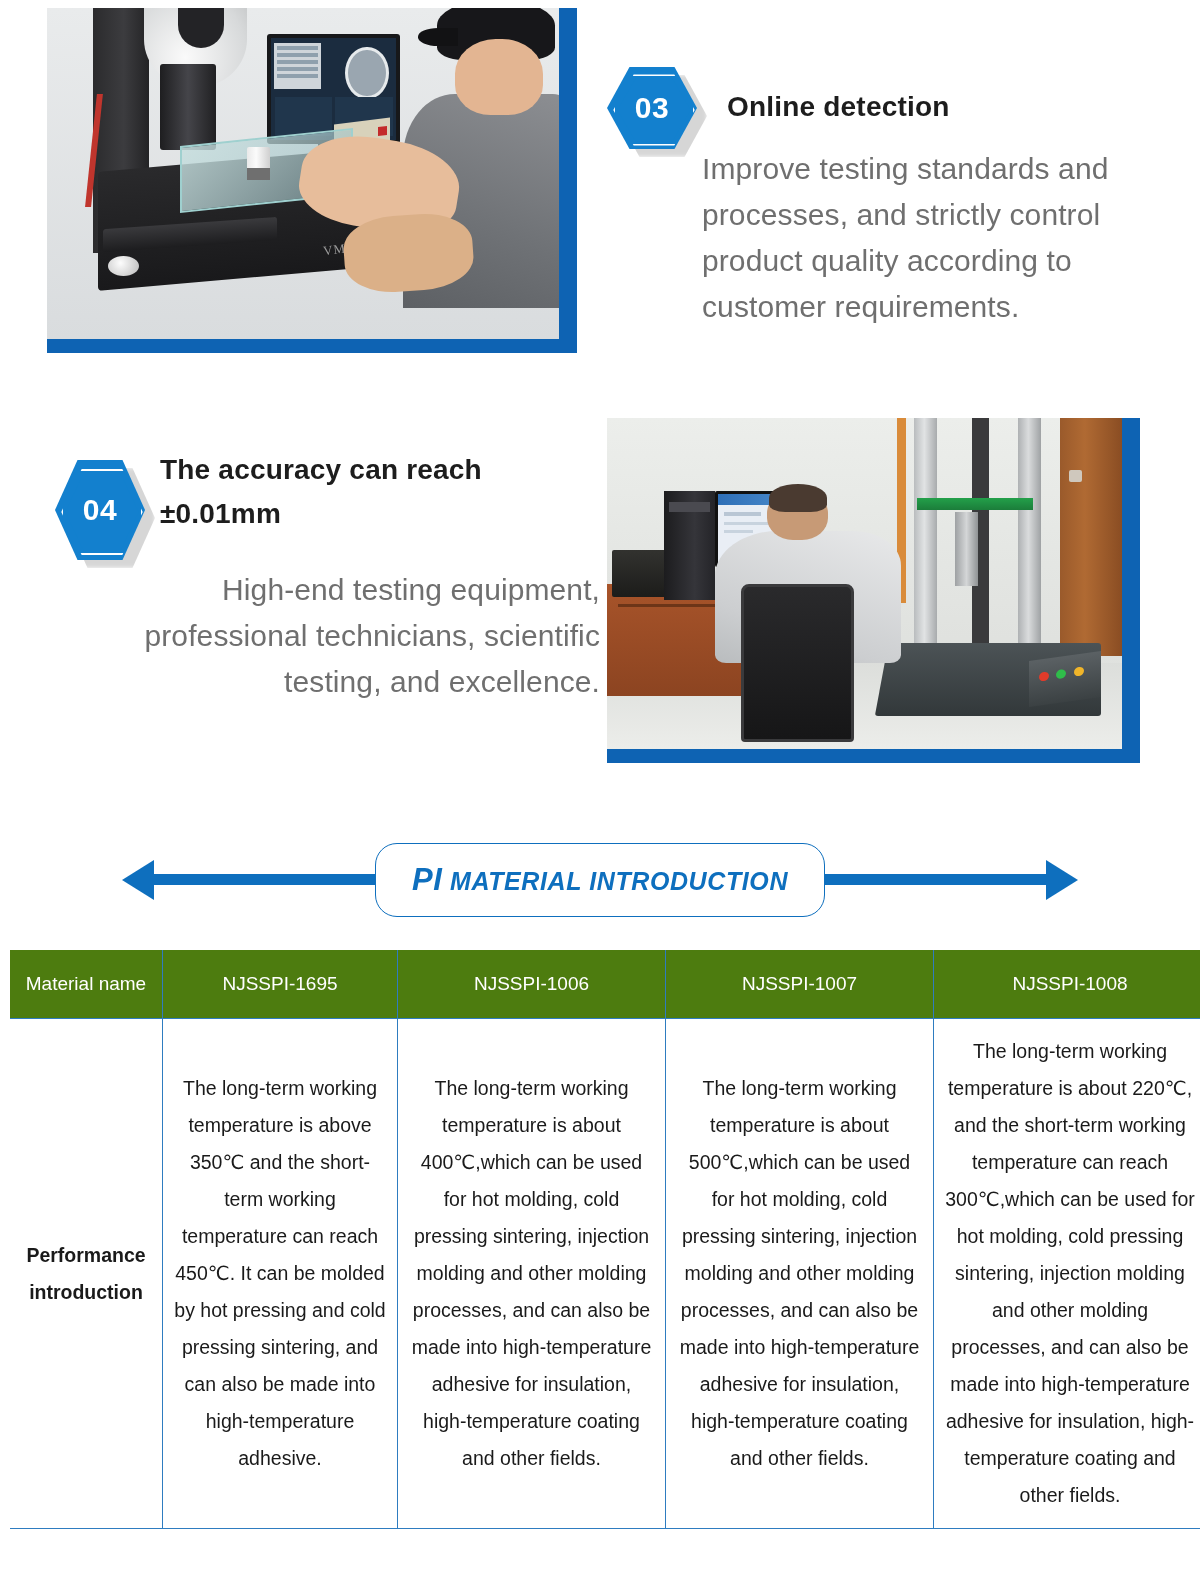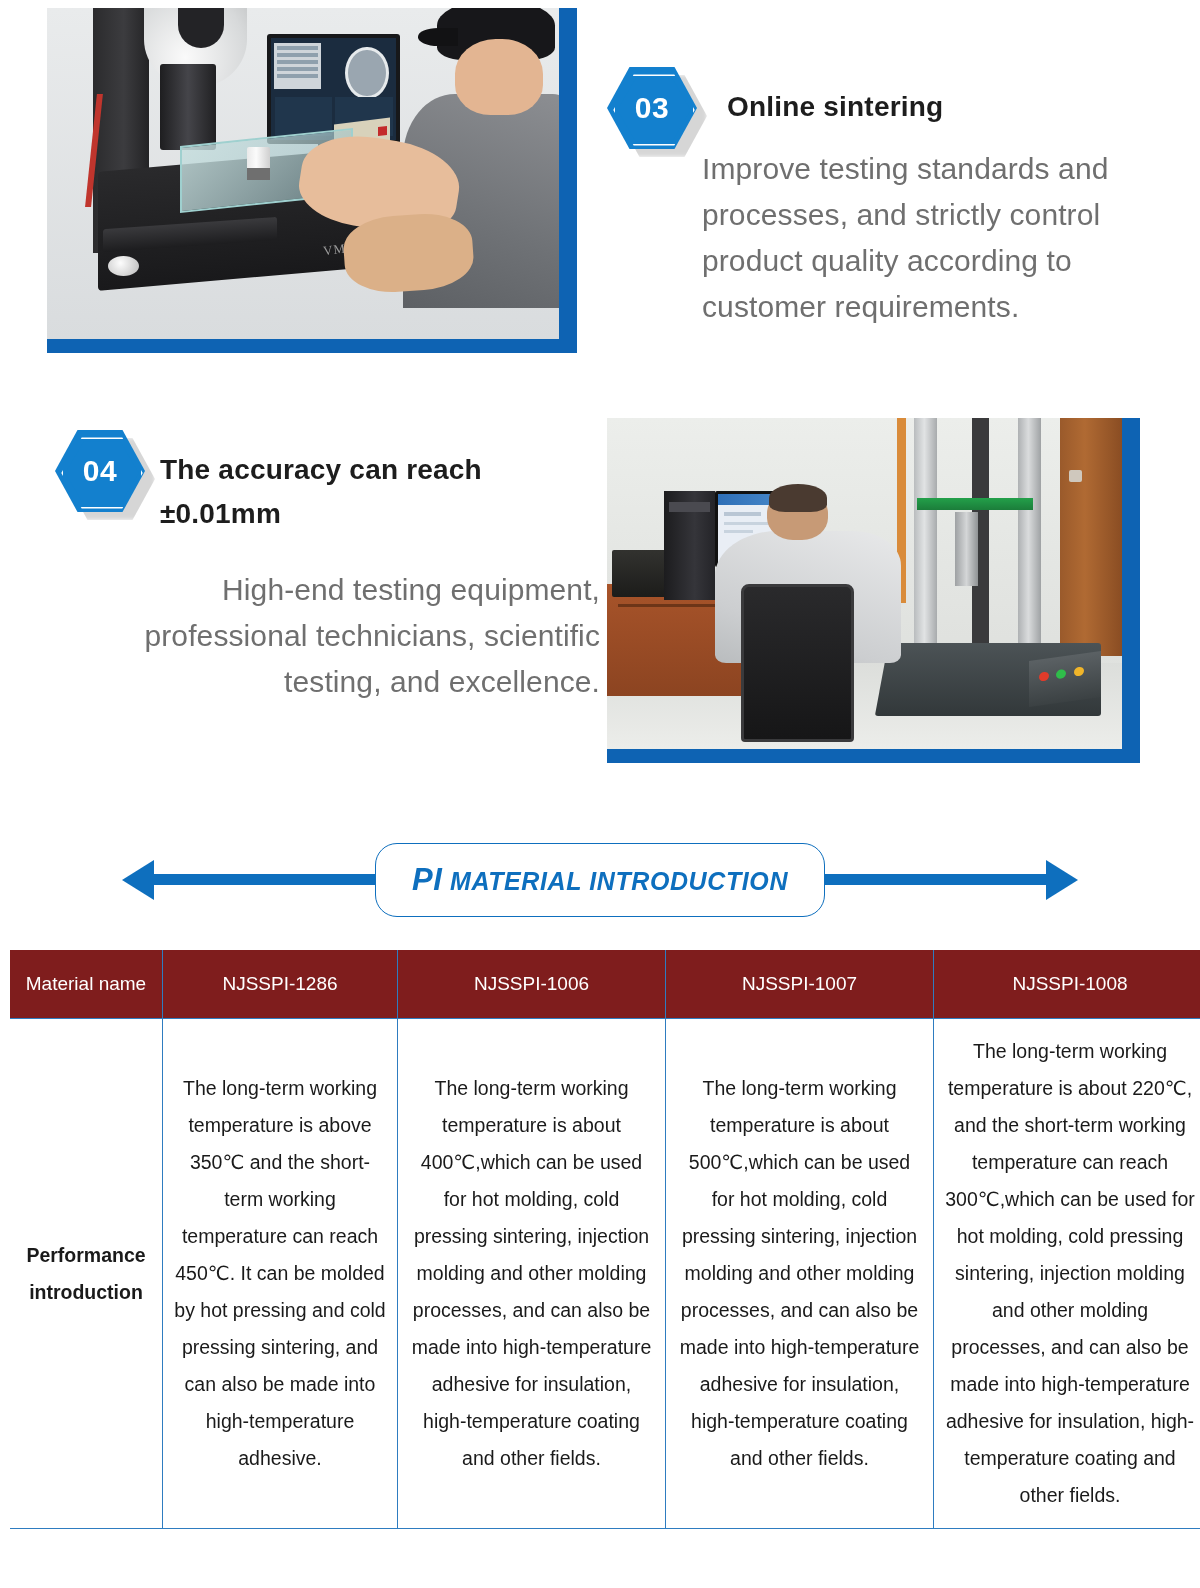--- a/index.html
+++ b/index.html
@@ -199,21 +199,21 @@
     color:#0E6FBE;font-style:italic;font-weight:bold;font-size:26px;
     letter-spacing:.6px;white-space:nowrap;
   }
   .banner .pill span .big{font-size:31px;}
   .banner .pill span .small{font-size:25px;}
 
   
   .tbl{position:absolute;left:10px;top:950px;width:1182px;
     border-collapse:collapse;table-layout:fixed;}
   .tbl th{
-    background:#7f1d1d;color:#ffffff;font-weight:normal;font-size:19px;
+    background:#4d7c0f;color:#ffffff;font-weight:normal;font-size:19px;
     height:66px;vertical-align:middle;text-align:center;
     border-right:1px solid #2f7cc0;
   }
   .tbl th:last-child{border-right:none;}
   .tbl td{
     border:1px solid #2E7CC0;
     vertical-align:middle;text-align:center;
     color:#1a1a1a;font-size:19.5px;line-height:37px;
     padding:14px 10px;box-sizing:border-box;
   }
@@ -270,25 +270,25 @@
 </div>
 
 <div class="hexwrap" style="left:607px;top:67px;width:90px;height:82px;">
   <div class="shadow"></div>
   <div class="hex">
     <div class="inner"></div>
     <span class="num">03</span>
   </div>
 </div>
 
-<div class="feat-title" style="left:727px;top:85px;width:420px;">Online sintering</div>
+<div class="feat-title" style="left:727px;top:85px;width:420px;">Online detection</div>
 
 <div class="feat-body" style="left:702px;top:146px;width:415px;">Improve testing standards and processes, and strictly control product quality according to customer requirements.</div>
 
-<div class="hexwrap" style="left:55px;top:430px;width:90px;height:82px;">
+<div class="hexwrap" style="left:55px;top:460px;width:90px;height:100px;">
   <div class="shadow"></div>
   <div class="hex">
     <div class="inner"></div>
     <span class="num">04</span>
   </div>
 </div>
 
 <div class="feat-title" style="left:160px;top:448px;width:390px;">The accuracy can reach ±0.01mm</div>
 
 <div class="feat-body" style="left:130px;top:567px;width:470px;text-align:right;">High-end testing equipment, professional technicians, scientific testing, and excellence.</div>
@@ -344,21 +344,21 @@
     <span>
       <span class="big">PI</span><span class="small">&nbsp;</span><span class="small">MATERIAL INTRODUCTION</span>
     </span>
   </div>
 </div>
 
 <table class="tbl">
   <thead>
     <tr>
       <th style="width:150px">Material name</th>
-      <th style="width:232px">NJSSPI-1286</th>
+      <th style="width:232px">NJSSPI-1695</th>
       <th style="width:265px">NJSSPI-1006</th>
       <th style="width:265px">NJSSPI-1007</th>
       <th style="width:270px">NJSSPI-1008</th>
     </tr>
   </thead>
   <tbody>
     <tr>
       <td class="namecell">Performance introduction</td>
       <td>The long-term working temperature is above 350℃  and the short-term working temperature can reach 450℃. It can be molded by hot pressing and cold pressing sintering, and can also be made into high-temperature adhesive.</td>
       <td>The long-term working temperature is about 400℃,which can be used for hot molding, cold pressing sintering, injection molding and other molding processes, and can also be made into high-temperature adhesive for insulation, high-temperature coating and other fields.</td>

